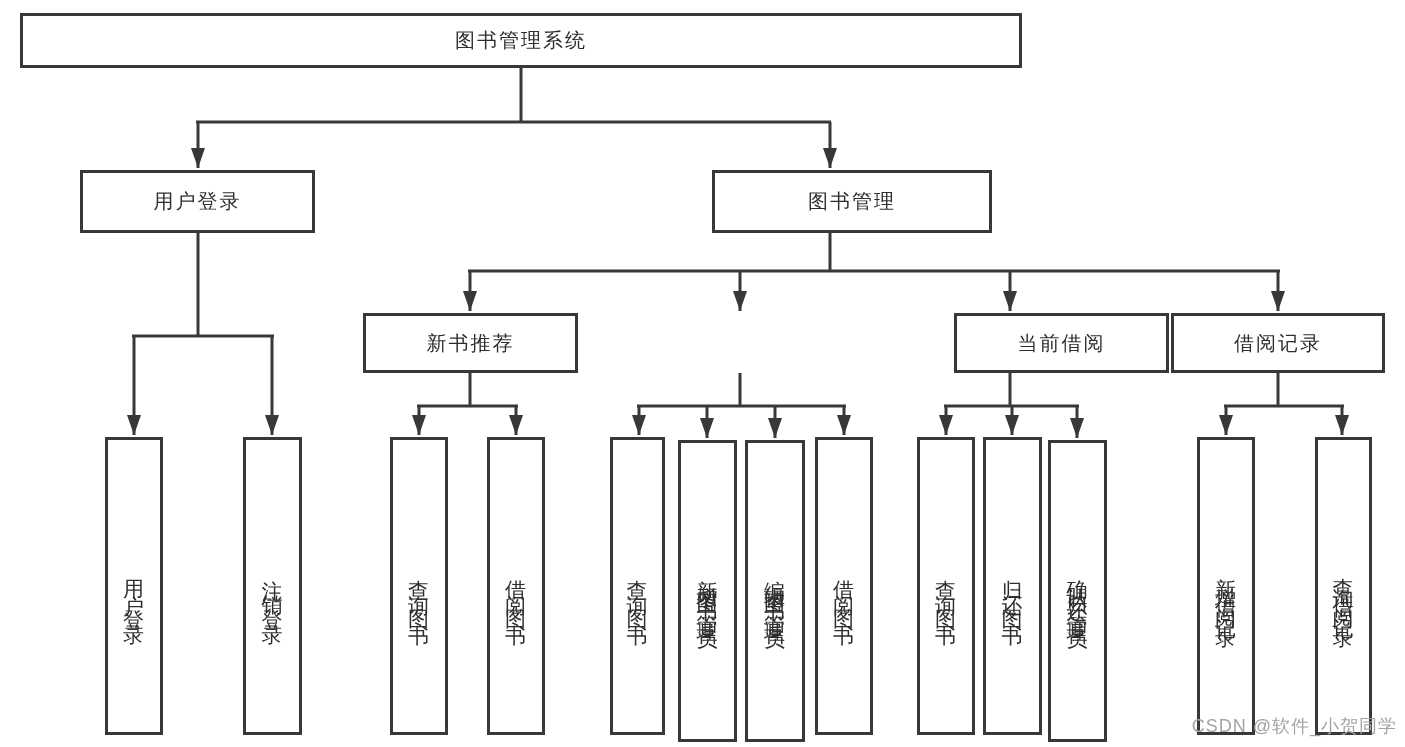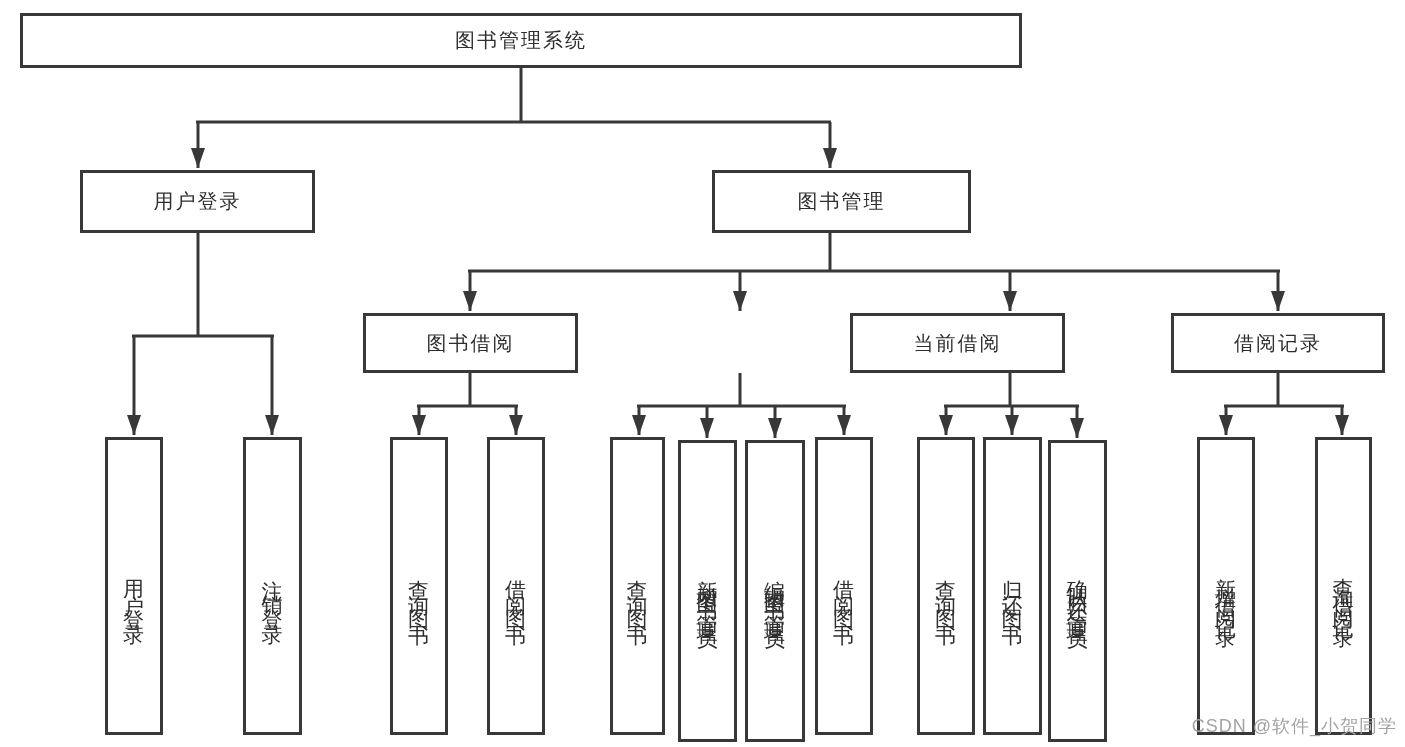--- a/index.html
+++ b/index.html
@@ -109,28 +109,28 @@
     </g>
   </svg>
 
   <div class="box hbox" style="left:20px; top:13px; width:1002px; height:55px;">
     <span>图书管理系统</span>
   </div>
 
   <div class="box hbox" style="left:80px; top:170px; width:235px; height:63px;">
     <span>用户登录</span>
   </div>
-  <div class="box hbox" style="left:712px; top:170px; width:259px; height:63px;">
+  <div class="box hbox" style="left:712px; top:170px; width:280px; height:63px;">
     <span>图书管理</span>
   </div>
 
   <div class="box hbox" style="left:363px; top:313px; width:215px; height:60px;">
-    <span>图书借阅</span>
+    <span>新书推荐</span>
   </div>
-  <div class="box hbox" style="left:850px; top:313px; width:215px; height:60px;">
+  <div class="box hbox" style="left:954px; top:313px; width:215px; height:60px;">
     <span>当前借阅</span>
   </div>
   <div class="box hbox" style="left:1171px; top:313px; width:214px; height:60px;text-align:right;">
     <span>借阅记录</span>
   </div>
 
   <div class="box vbox vchars4" style="left:105px; top:437px; width:58px; height:298px;">
     <span>用户登录</span>
   </div>
   <div class="box vbox vchars4" style="left:243px; top:437px; width:59px; height:298px;">

